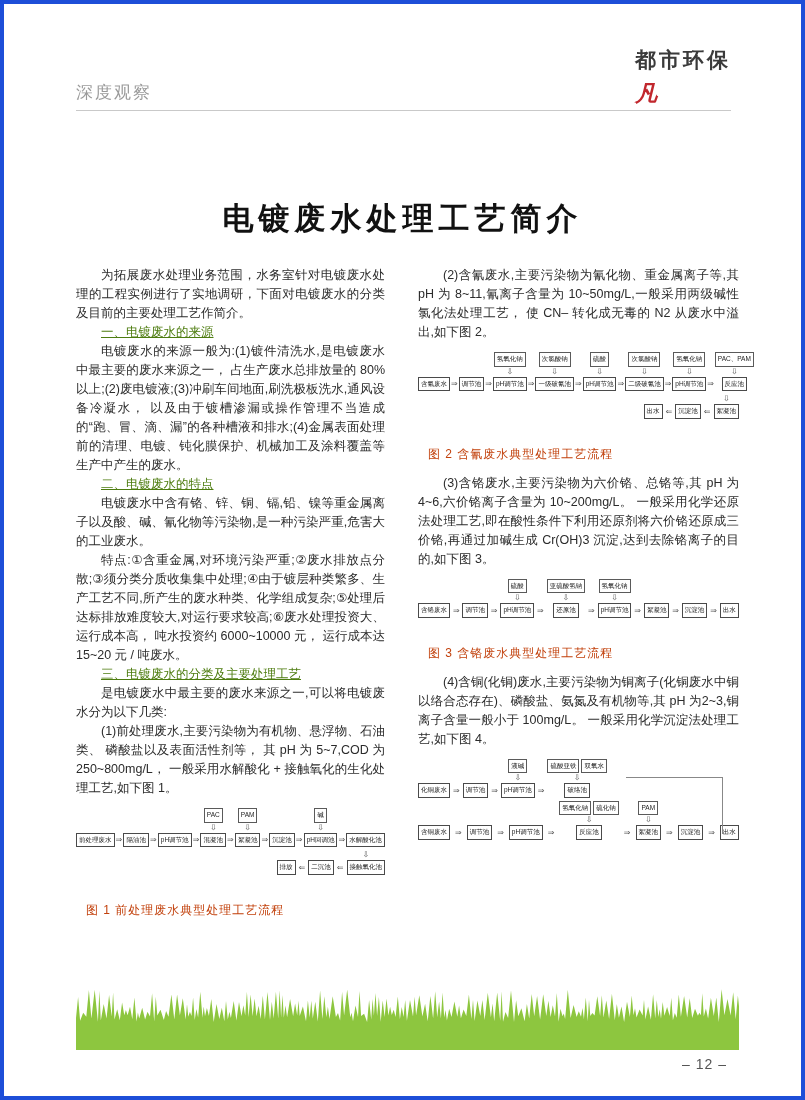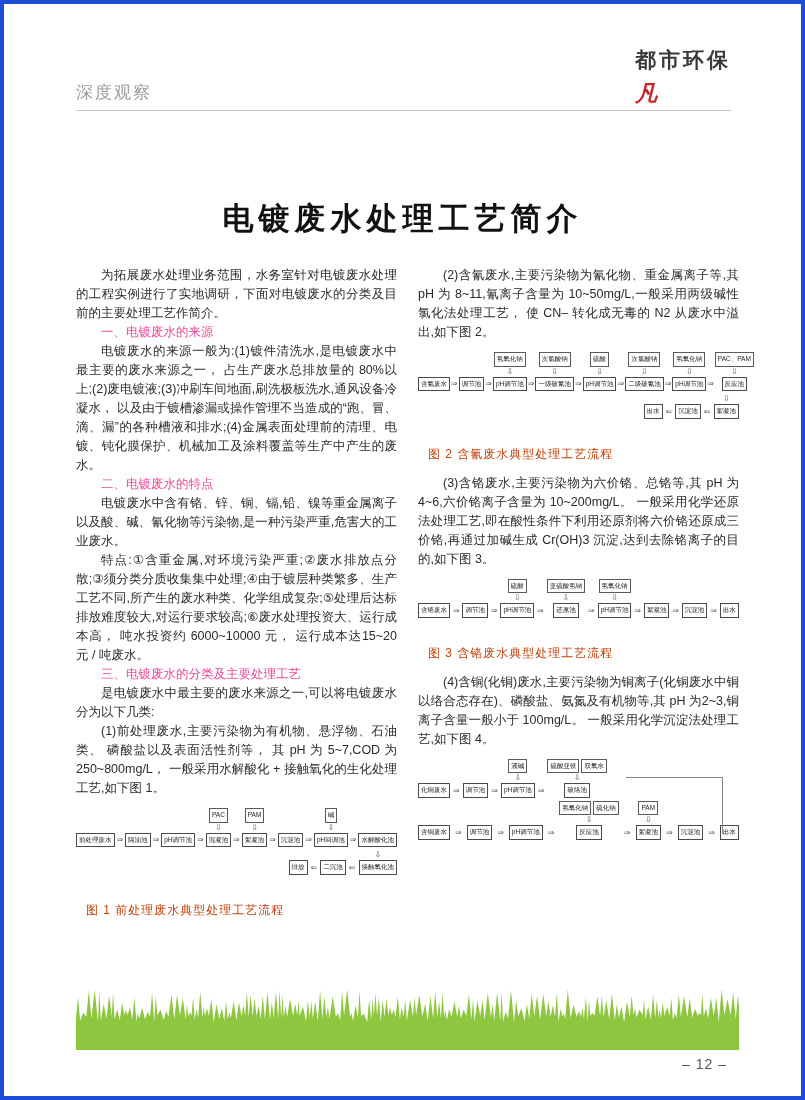--- a/index.html
+++ b/index.html
@@ -28,25 +28,25 @@
   .title{
     position:absolute;left:0;right:0;top:178px;
     text-align:center;
     font-family:"Liberation Serif","DejaVu Serif",serif;
     font-size:31px;font-weight:700;color:#111;
     letter-spacing:5px;margin:16px;
   }
   
   .columns{
     position:absolute;left:72px;top:262px;width:663px;
-    display:flex;gap:21px;
+    display:flex;gap:33px;
   }
   .col{width:321px;font-size:12.5px;line-height:19px;text-align:justify;}
   .col p{margin:0;text-indent:2em;}
-  .col p.heading{font-weight:500;color:#ec4899;}
+  .col p.heading{font-weight:500;color:#4d7c0f;text-decoration:underline;}
   
   .figure{margin-top:10px;margin-bottom:6px;}
   .flow{position:relative;width:100%;}
   .flow-row{display:flex;align-items:flex-end;justify-content:space-between;margin-top:3px;}
   .flow-row.right{justify-content:flex-end;gap:2px;}
   .flow-row.left-pack{justify-content:flex-start;gap:2px;}
   .fcol{display:flex;flex-direction:column;align-items:center;}
   .finputs{display:flex;gap:2px;}
   .fbox{
     display:inline-block;border:1px solid #4a4a4a;background:#fff;

